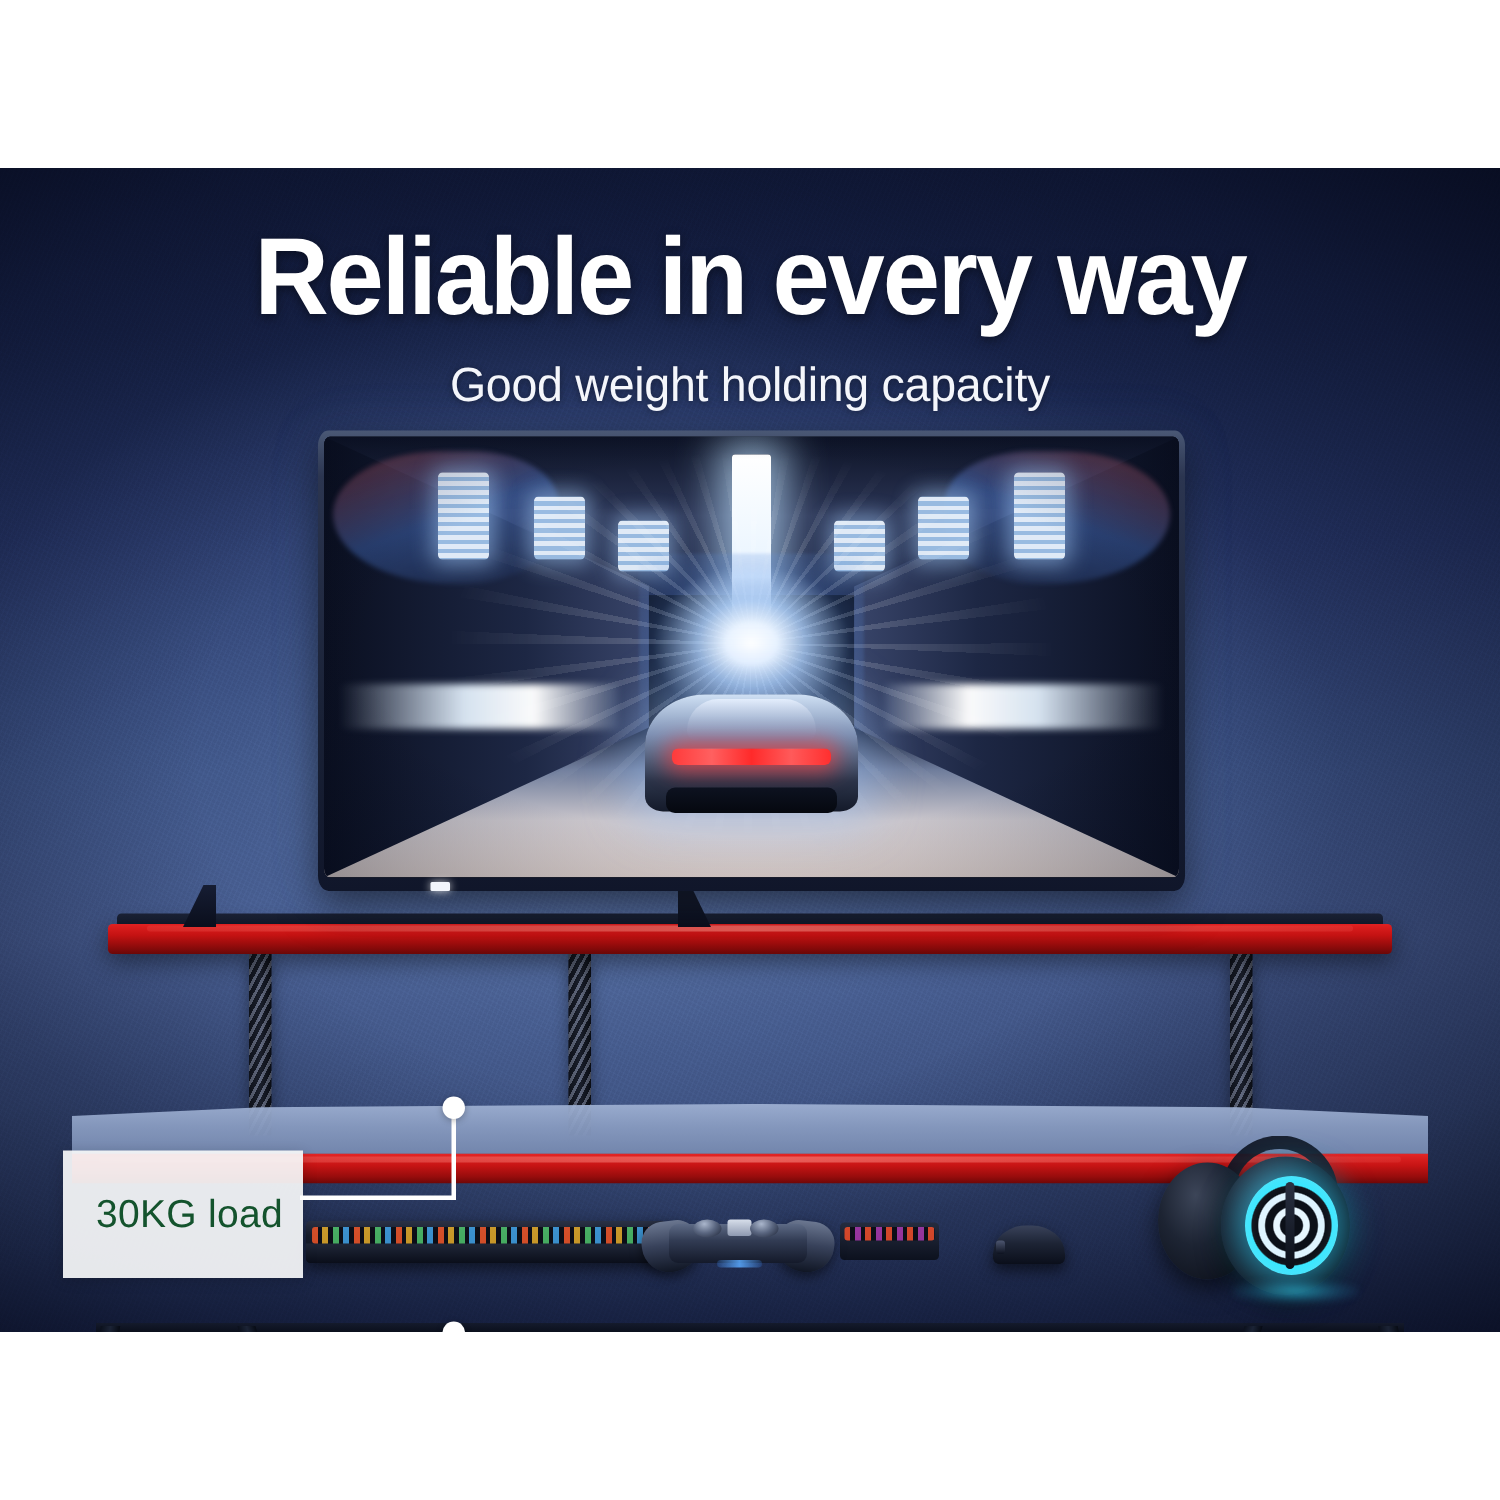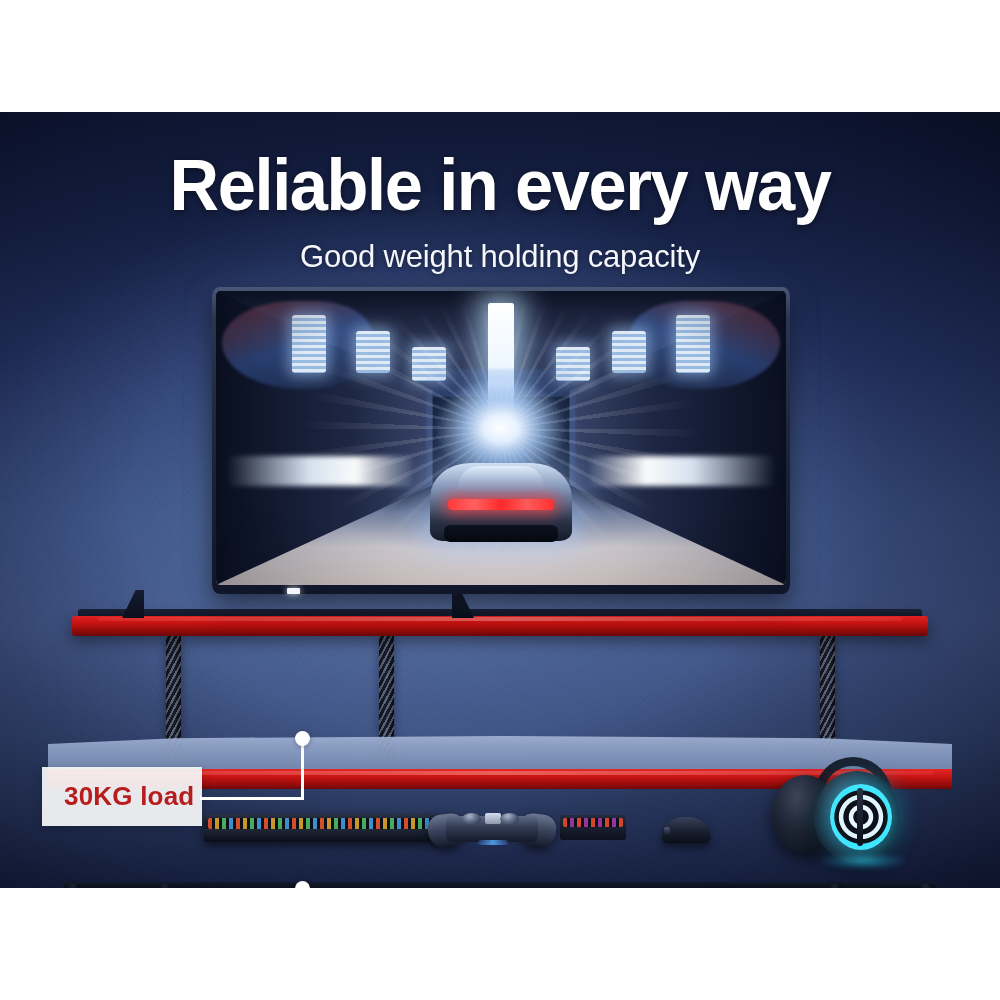--- a/index.html
+++ b/index.html
@@ -219,23 +219,23 @@
   .band { position:absolute; left:44px; top:0; width:78px; height:44px; border-radius:40px 40px 0 0;
     border:9px solid #121826; border-bottom:none; box-sizing:border-box; opacity:.92; }
   .hs-glow { position:absolute; left:52px; top:96px; width:84px; height:16px;
     background:radial-gradient(ellipse at center, rgba(50,215,250,.55) 0%, rgba(40,180,230,.18) 50%, rgba(0,0,0,0) 80%);
     filter:blur(2px); }
 
   
   .callout { position:absolute; z-index:60; }
   .co-box {
     position:absolute; left:0; top:0; display:flex; align-items:center;
-    background:rgba(246,247,249,0.93); color:#b91c1c;
-    font-size:26px; letter-spacing:.2px; font-weight:700;
-    padding:14px 22px; white-space:nowrap;
+    background:rgba(246,247,249,0.93); color:#14532d;
+    font-size:26px; letter-spacing:.2px; font-weight:400;
+    padding:27px 22px; white-space:nowrap;
     box-shadow:0 2px 9px rgba(0,0,0,.18);
   }
   .co-line { position:absolute; background:#ffffff; }
   .co-dot { position:absolute; width:15px; height:15px; border-radius:50%; background:#fff;
     box-shadow:0 1px 5px rgba(0,0,0,.30); }
 
   #c1 { left:42px; top:655px; }
   #c1 .co-box { width:160px; }
   #c1 .co-line.h { left:158px; top:30px; width:104px; height:3px; }
   #c1 .co-line.v { left:259px; top:-27px; width:3px; height:60px; }

